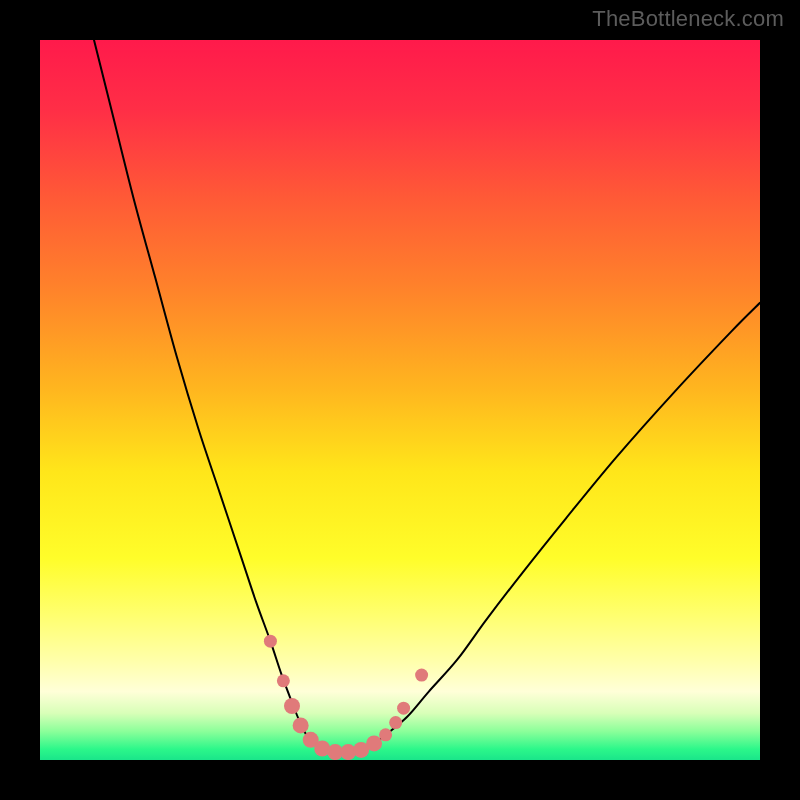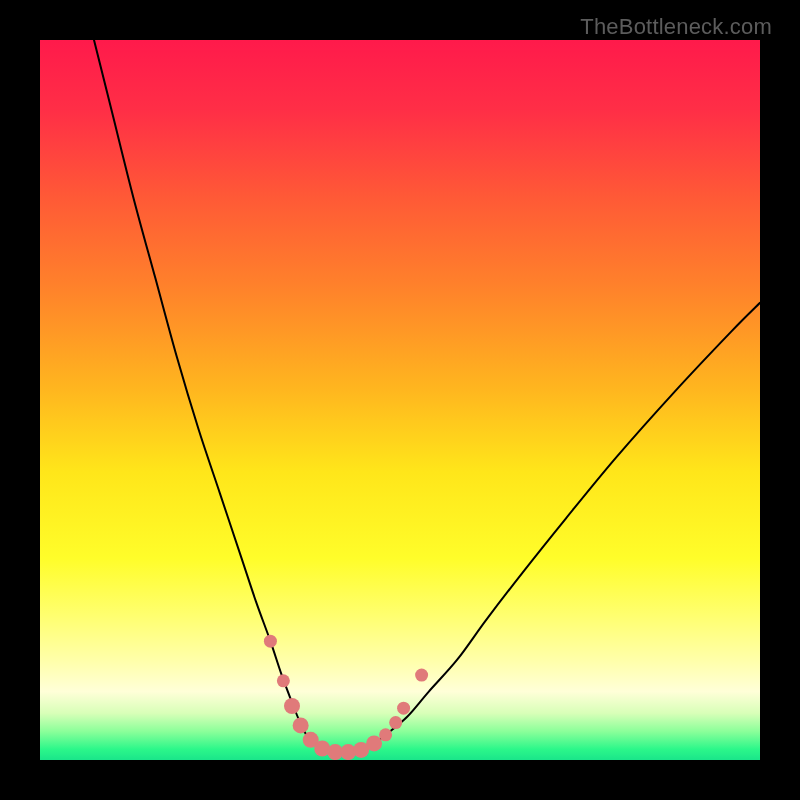--- a/index.html
+++ b/index.html
@@ -30,27 +30,26 @@
   .gradient {
     position: absolute;
     left: 0;
     top: 0;
     width: 100%;
     height: 100%;
   }
   .watermark {
     position: absolute;
     top: 6px;
-    right: 28px;
+    right: 16px;
     color: #5c5c5c;
     font-size: 22px;
     font-weight: 500;
     letter-spacing: 0.2px;
     user-select: none;
-    margin-top: 8px;
   }
   svg.curve {
     position: absolute;
     left: 0;
     top: 0;
     width: 100%;
     height: 100%;
   }
 </style>
 </head>

